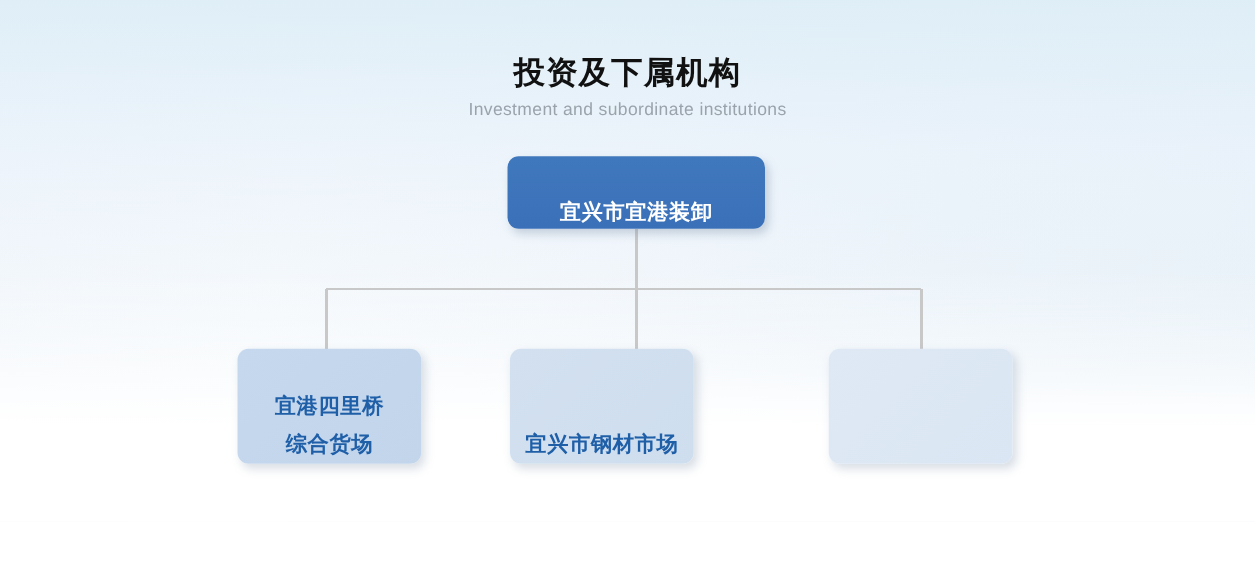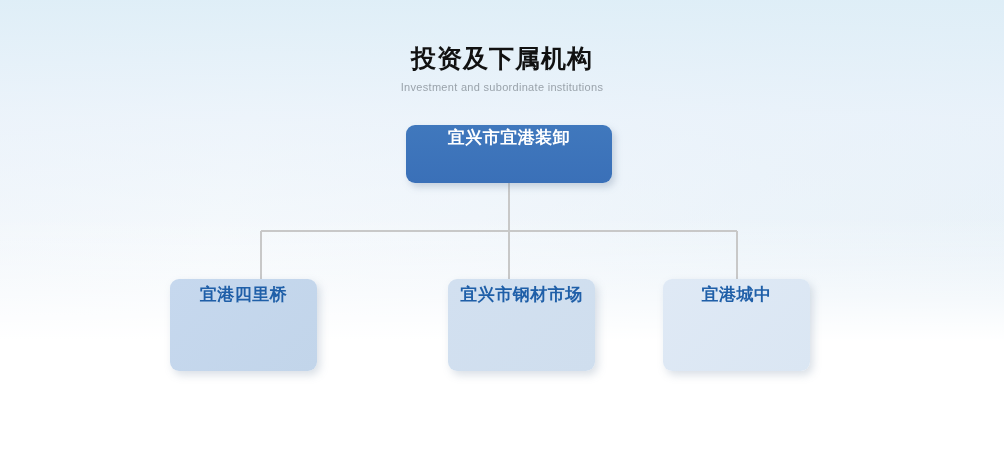--- a/index.html
+++ b/index.html
@@ -50,21 +50,21 @@
   }
   .title {
     font-size: 25px;
     font-weight: bold;
     color: #111111;
     letter-spacing: 1px;
     line-height: 32px;
   }
   .subtitle {
     margin-top: 4px;
-    font-size: 11px;
+    font-size: 14px;
     color: #9aa3ab;
     letter-spacing: 0.3px;
     line-height: 18px;
   }
 
   
   .connectors {
     position: absolute;
     left: 0;
     top: 0;
@@ -74,21 +74,21 @@
   }
 
   
   .node {
     position: absolute;
     box-sizing: border-box;
     border-radius: 9px;
     display: flex;
     flex-direction: column;
     align-items: center;
-    justify-content: flex-start;
+    justify-content: flex-end;
     text-align: center;
     z-index: 2;
   }
   .node-root {
     left: 406px;
     top: 125px;
     width: 206px;
     height: 58px;
     background: linear-gradient(to bottom, #4078bd 0%, #3a70b8 100%);
     box-shadow: 3px 4px 7px rgba(120,140,165,0.35);
@@ -107,25 +107,25 @@
     box-shadow: 3px 4px 8px rgba(120,140,165,0.28);
   }
   .node-child .line {
     color: #1f5fa8;
     font-size: 17px;
     font-weight: bold;
     line-height: 31px;
     letter-spacing: 0.5px;
   }
   #child-0 {
-    left: 170px;
+    left: 190px;
     background: linear-gradient(135deg, #c6d8ee 0%, #c2d5ea 100%);
   }
   #child-1 {
-    left: 448px;
+    left: 408px;
     background: linear-gradient(135deg, #d2e0f0 0%, #cfdeee 100%);
   }
   #child-2 {
     left: 663px;
     background: linear-gradient(135deg, #dfe9f5 0%, #dae6f3 100%);
   }
 </style>
 </head>
 <body>
 
@@ -145,23 +145,23 @@
       <line x1="737" y1="231" x2="737" y2="280"></line>
     </g>
   </svg>
 
   <div class="node node-root">
     <div class="line">宜兴市宜港装卸</div>
   </div>
 
   <div class="node node-child" id="child-0">
     <div class="line">宜港四里桥</div>
+    <div class="line">综合货场</div>
   </div>
 
   <div class="node node-child" id="child-1">
     <div class="line">宜兴市钢材市场</div>
   </div>
 
   <div class="node node-child" id="child-2">
-    <div class="line">宜港城中</div>
   </div>
 
 </div>
 
 </body></html>

